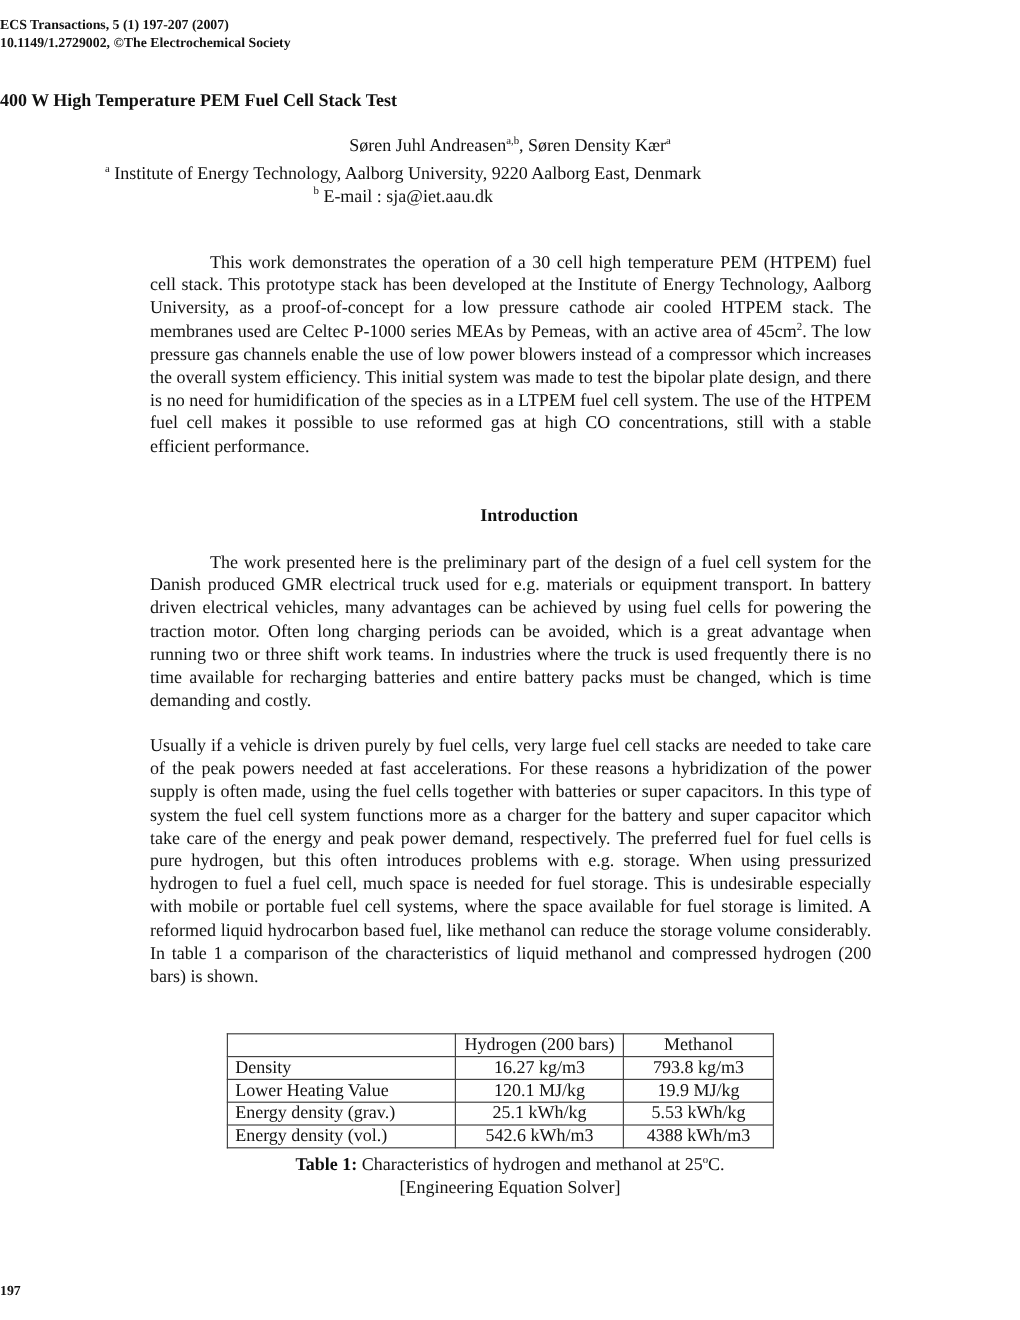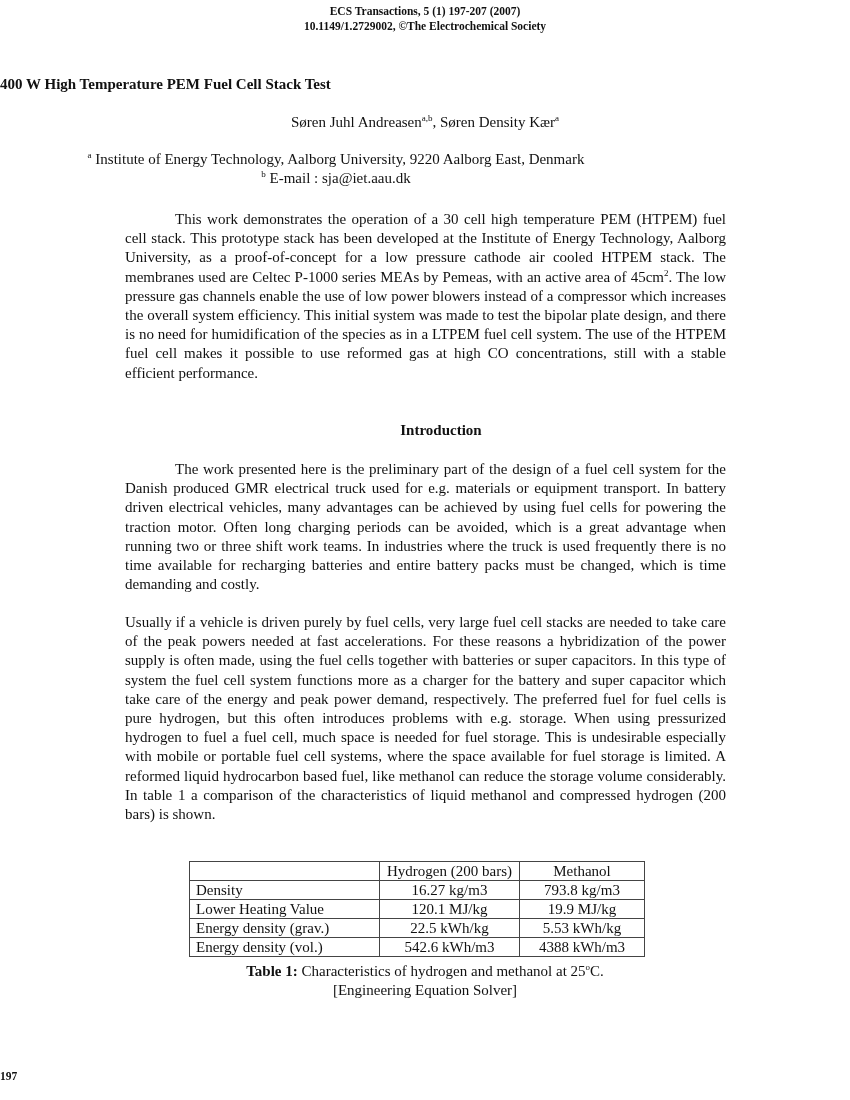--- a/index.html
+++ b/index.html
@@ -1,23 +1,23 @@
 <!DOCTYPE html>
 <html><head>
 <meta charset="utf-8">
 <style>
   html, body { margin: 0; padding: 0; background: #ffffff; }
   body { width: 850px; height: 1100px; position: relative; overflow: hidden;
          font-family: "Liberation Serif", serif; color: #111; }
-  .header { position: absolute; top: 4px; left: 0; width: 850px; text-align: center;
+  .header { position: absolute; top: 14px; left: 0; width: 850px; 
             font-weight: bold; font-size: 11.5px; line-height: 15px; }
   .title { position: absolute; top: 76px; left: 0; width: 850px; 
            font-weight: bold; font-size: 15px; }
   .authors { position: absolute; top: 114px; left: 0; width: 850px; text-align: center; font-size: 15px; }
-  .affil { position: absolute; top: 150px; left: 0; width: 672px; text-align: center; font-size: 15px; line-height: 19px; }
+  .affil { position: absolute; top: 136px; left: 0; width: 672px; text-align: center; font-size: 15px; line-height: 19px; }
   sup { font-size: 9px; vertical-align: super; line-height: 0; }
   .para { position: absolute; left: 125px; width: 601px; font-size: 15px; line-height: 19.2px;
           text-align: justify; margin: 0; }
   .indent { text-indent: 50px; }
   .h2 { position: absolute; top: 422px; left: 0; width: 850px; text-align: center;
         font-weight: bold; font-size: 15px; margin-left: 16px; }
   table.data { position: absolute; top: 861px; left: 189px; border-collapse: collapse;
                font-size: 15px; }
   table.data td { border: 1px solid #444; padding: 0 6px; height: 18px; line-height: 18px; }
   table.data td.c1 { width: 177px; text-align: left; }
@@ -66,21 +66,21 @@
     <td class="c2">16.27 kg/m3</td>
     <td class="c3">793.8 kg/m3</td>
   </tr>
   <tr>
     <td class="c1">Lower Heating Value</td>
     <td class="c2">120.1 MJ/kg</td>
     <td class="c3">19.9 MJ/kg</td>
   </tr>
   <tr>
     <td class="c1">Energy density (grav.)</td>
-    <td class="c2">22.5 kWh/kg</td>
+    <td class="c2">25.1 kWh/kg</td>
     <td class="c3">5.53 kWh/kg</td>
   </tr>
   <tr>
     <td class="c1">Energy density (vol.)</td>
     <td class="c2">542.6 kWh/m3</td>
     <td class="c3">4388 kWh/m3</td>
   </tr>
 </tbody>
   </table>
 

